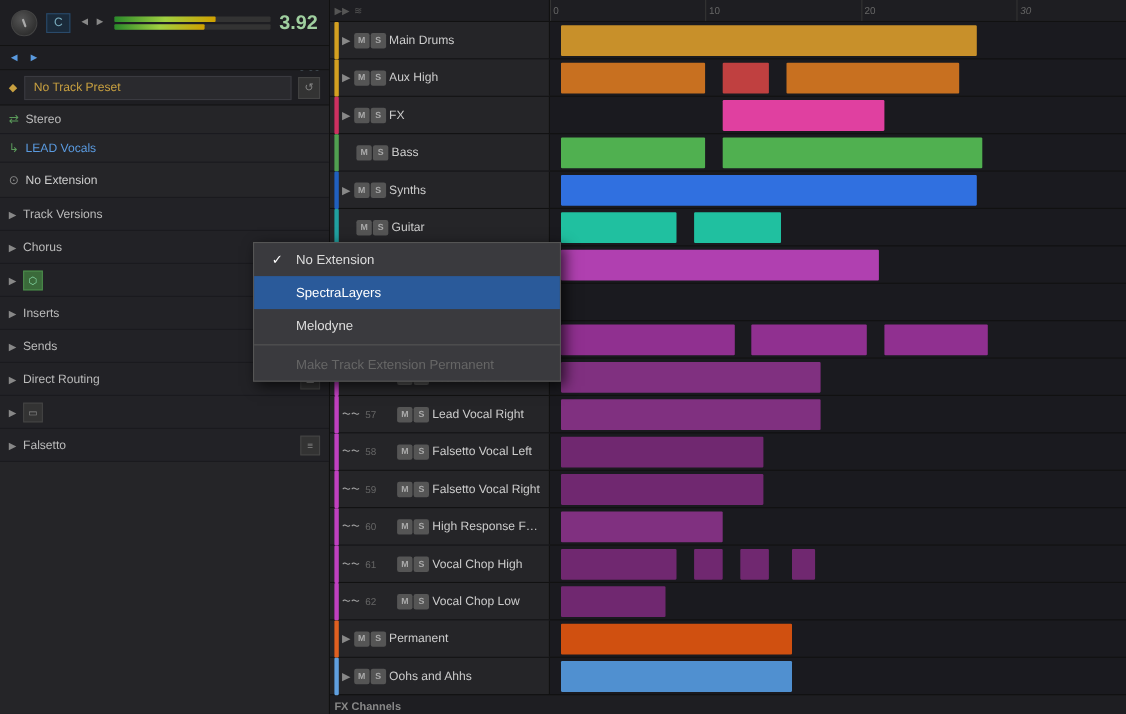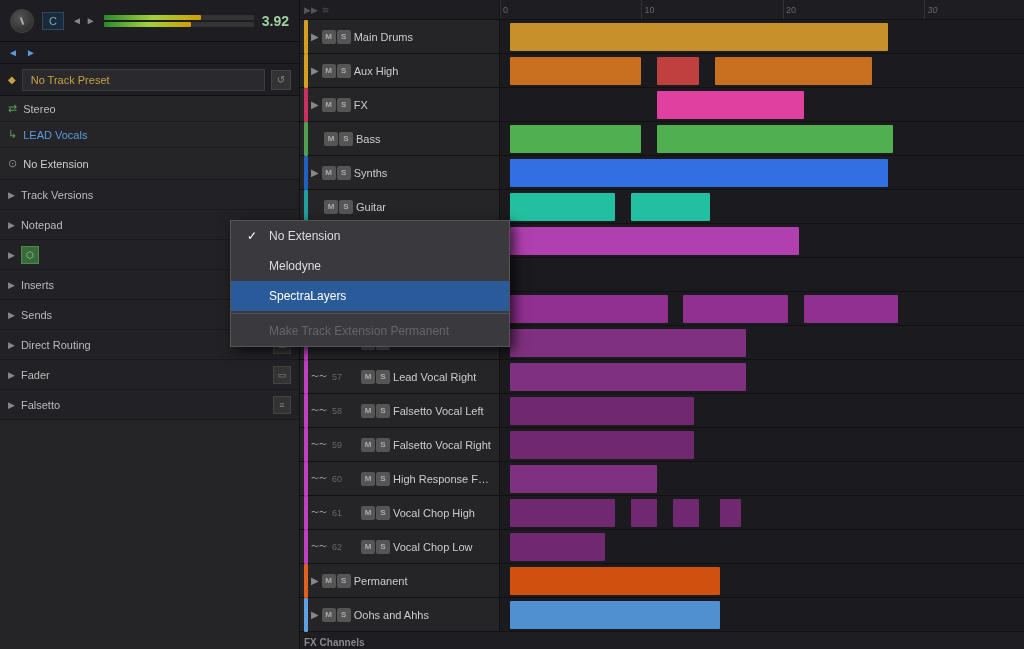--- a/index.html
+++ b/index.html
@@ -38,21 +38,21 @@
       background: #1e1e22;
       padding: 6px 10px;
       border-bottom: 1px solid #111;
       display: flex;
       align-items: center;
       gap: 8px;
       height: 42px;
     }
     .meter-value {
       color: #a0d0a0;
-      font-size: 14px;
+      font-size: 18px;
       font-weight: bold;
       margin-left: auto;
     }
     .meter-bar-container {
       display: flex;
       flex-direction: column;
       gap: 2px;
       flex: 1;
     }
     .meter-bar {
@@ -461,21 +461,21 @@
 
     <div style="flex:1;overflow-y:auto;">
 
       <div class="section-header">
         <span class="section-arrow">▶</span>
         <span class="section-label">Track Versions</span>
       </div>
 
       <div class="section-header">
         <span class="section-arrow">▶</span>
-        <span class="section-label">Notepad</span>
+        <span class="section-label">Chorus</span>
       </div>
 
       <div class="section-header">
         <span class="section-arrow">▶</span>
         <div class="section-btn" style="background:#3a6a3a;border-color:#4a8a4a;">
           <span style="color:#8da;">⬡</span>
         </div>
       </div>
 
       <div class="section-header">
@@ -497,21 +497,20 @@
       <div class="section-header">
         <span class="section-arrow">▶</span>
         <span class="section-label">Direct Routing</span>
         <div class="section-btn" style="background:#333;border-color:#444;">
           <span style="color:#888;">☰</span>
         </div>
       </div>
 
       <div class="section-header">
         <span class="section-arrow">▶</span>
-        <span class="section-label">Fader</span>
         <div class="section-btn" style="background:#333;border-color:#444;">
           <span style="color:#888;">▭</span>
         </div>
       </div>
 
       <div class="section-header">
         <span class="section-arrow">▶</span>
         <span class="section-label">Falsetto</span>
         <div class="section-btn" style="background:#333;border-color:#444;">
           <span style="color:#888;">≡</span>
@@ -829,27 +828,27 @@
       </div>
 
     </div>
   </div>
 
   <div class="dropdown-menu">
     <div class="dropdown-item has-check">
       <span class="check">✓</span>
       <span>No Extension</span>
     </div>
+    <div class="dropdown-item selected">
+      <span class="check"> </span>
+      <span>SpectraLayers</span>
+    </div>
     <div class="dropdown-item">
       <span class="check"> </span>
       <span>Melodyne</span>
-    </div>
-    <div class="dropdown-item selected">
-      <span class="check"> </span>
-      <span>SpectraLayers</span>
     </div>
     <div class="dropdown-divider"></div>
     <div class="dropdown-item disabled">
       <span class="check"> </span>
       <span>Make Track Extension Permanent</span>
     </div>
   </div>
 
 </div>
 

